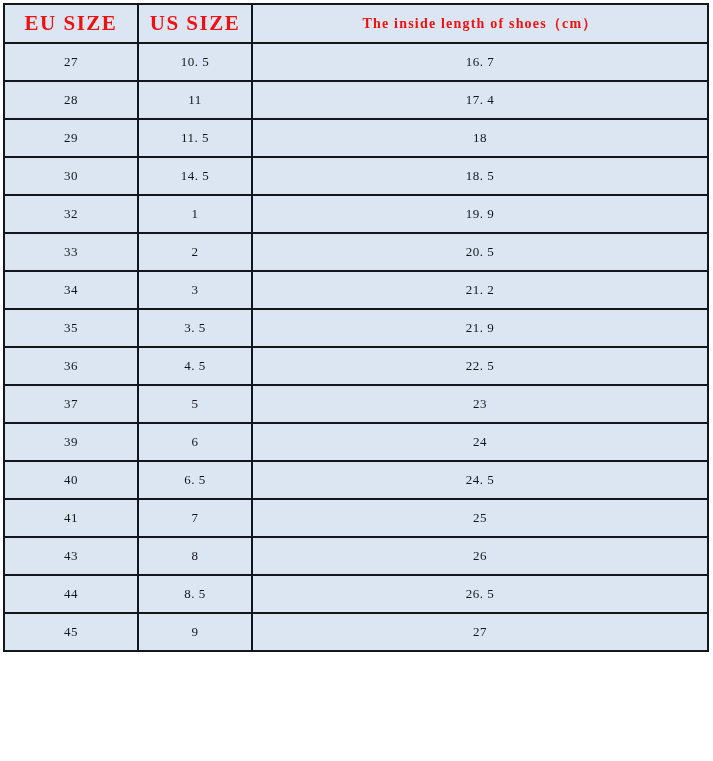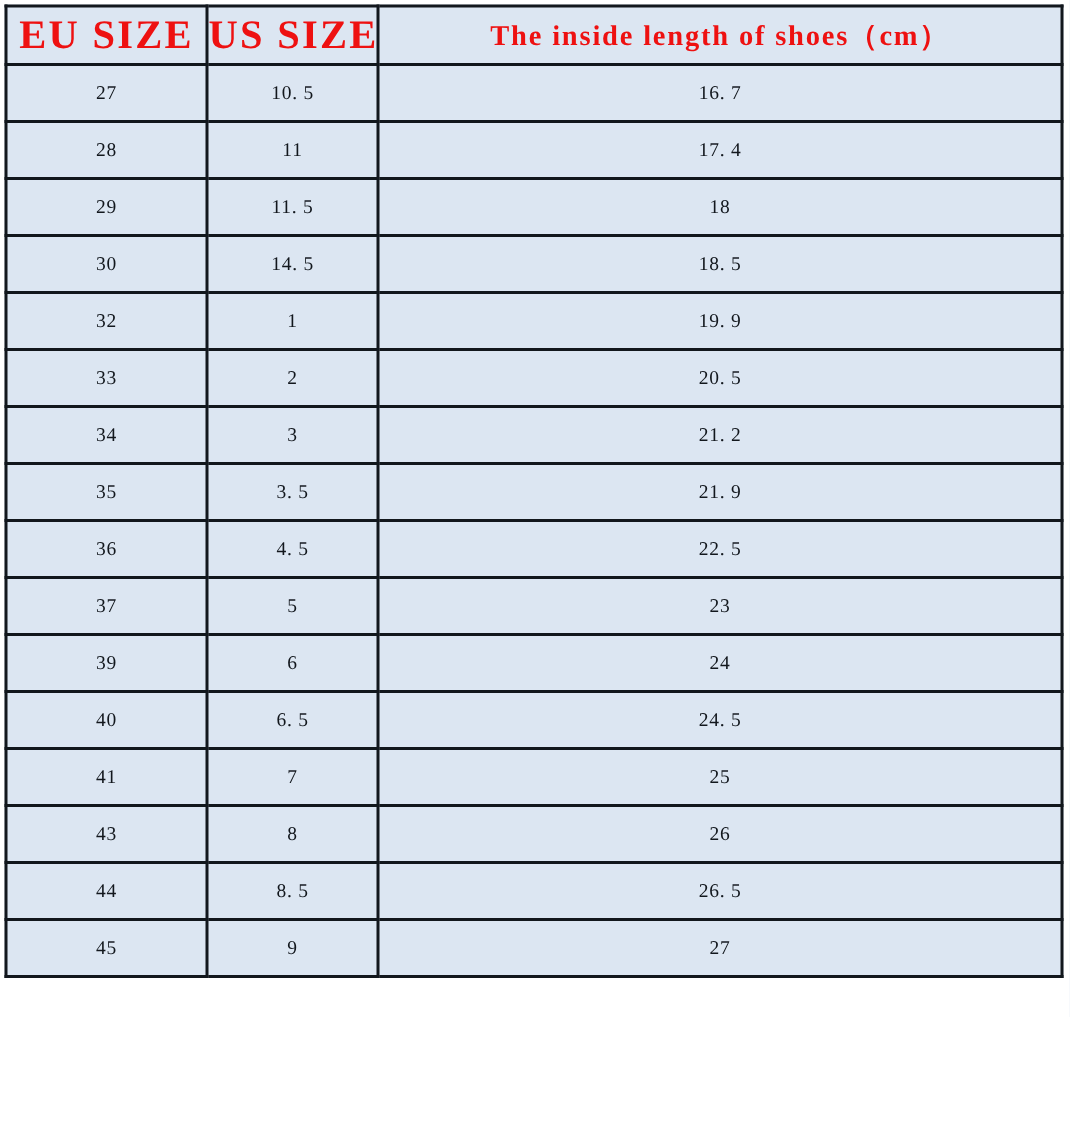--- a/index.html
+++ b/index.html
@@ -35,28 +35,28 @@
     text-align: center;
     vertical-align: middle;
     background: #dce6f2;
     padding: 0;
     margin: 0;
   }
 
   #size-chart thead th {
     height: 37px;
     color: #ee1111;
-    font-size: 27px;
+    font-size: 21px;
     font-weight: 700;
     letter-spacing: 1.5px;
     white-space: nowrap;
   }
 
   #size-chart thead th.header-length {
-    font-size: 19px;
+    font-size: 14px;
     letter-spacing: 1.2px;
   }
 
   #size-chart tbody td {
     height: 36px;
     color: #12171d;
     font-size: 13px;
     font-weight: 400;
     letter-spacing: 0.5px;
     white-space: nowrap;

